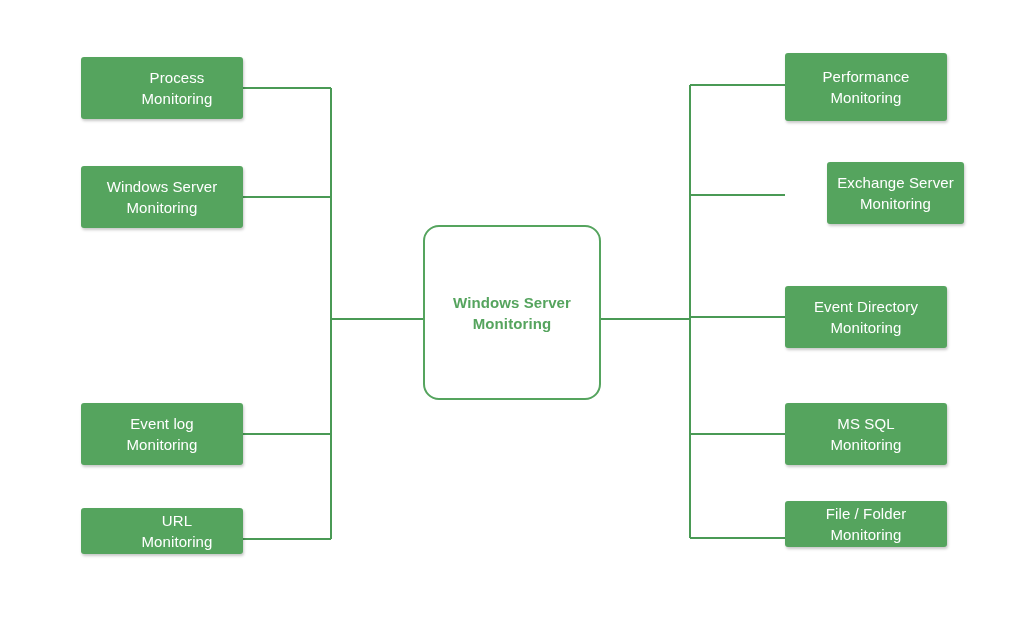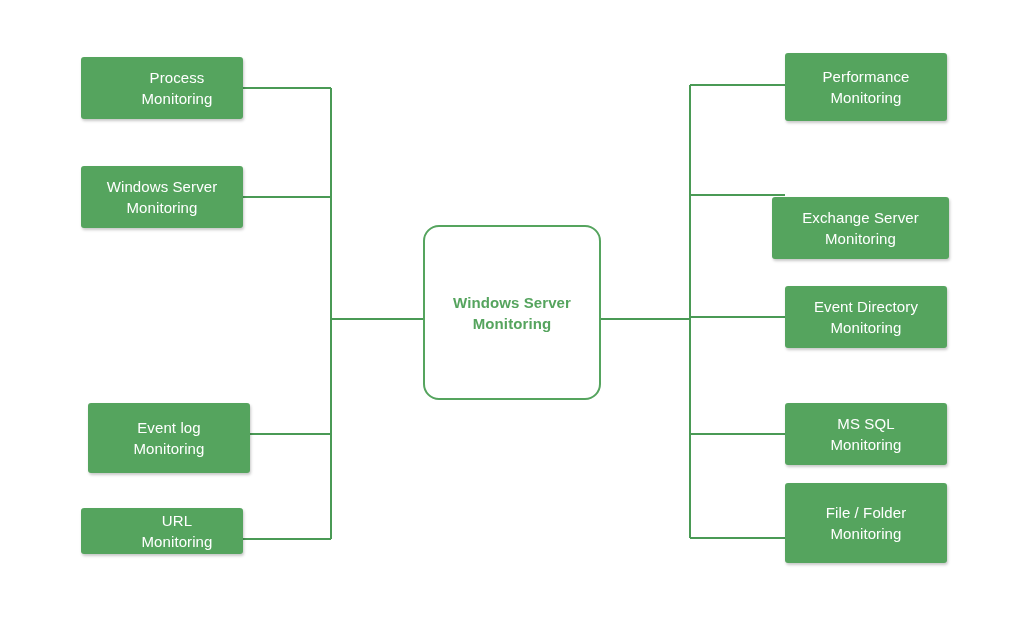--- a/index.html
+++ b/index.html
@@ -85,43 +85,43 @@
   </div>
 
   <div class="node leaf-node" style="left: 81px; top: 57px; width: 162px; height: 62px; padding-left: 30px;">
     <span class="node-label">Process
 Monitoring</span>
   </div>
   <div class="node leaf-node" style="left: 81px; top: 166px; width: 162px; height: 62px;">
     <span class="node-label">Windows Server
 Monitoring</span>
   </div>
-  <div class="node leaf-node" style="left: 88px; top: 403px; width: 162px; height: 70px;">
+  <div class="node leaf-node" style="left: 81px; top: 403px; width: 162px; height: 62px;">
     <span class="node-label">Event log
 Monitoring</span>
   </div>
   <div class="node leaf-node" style="left: 81px; top: 508px; width: 162px; height: 46px; padding-left: 30px;">
     <span class="node-label">URL
 Monitoring</span>
   </div>
 
   <div class="node leaf-node" style="left: 785px; top: 53px; width: 162px; height: 68px;">
     <span class="node-label">Performance
 Monitoring</span>
   </div>
-  <div class="node leaf-node" style="left: 772px; top: 162px; width: 177px; height: 62px; margin-top: 35px;">
+  <div class="node leaf-node" style="left: 827px; top: 162px; width: 137px; height: 62px;">
     <span class="node-label">Exchange Server
 Monitoring</span>
   </div>
   <div class="node leaf-node" style="left: 785px; top: 286px; width: 162px; height: 62px;">
     <span class="node-label">Event Directory
 Monitoring</span>
   </div>
   <div class="node leaf-node" style="left: 785px; top: 403px; width: 162px; height: 62px;">
     <span class="node-label">MS SQL
 Monitoring</span>
   </div>
-  <div class="node leaf-node" style="left: 785px; top: 483px; width: 162px; height: 80px;">
+  <div class="node leaf-node" style="left: 785px; top: 501px; width: 162px; height: 46px;">
     <span class="node-label">File / Folder
 Monitoring</span>
   </div>
 
 </div>
 
 </body></html>

